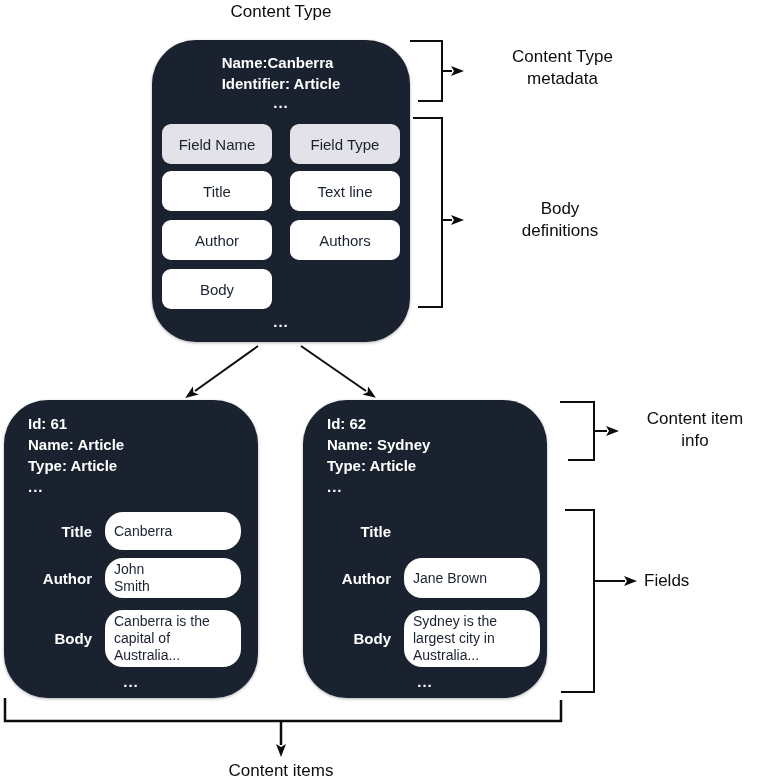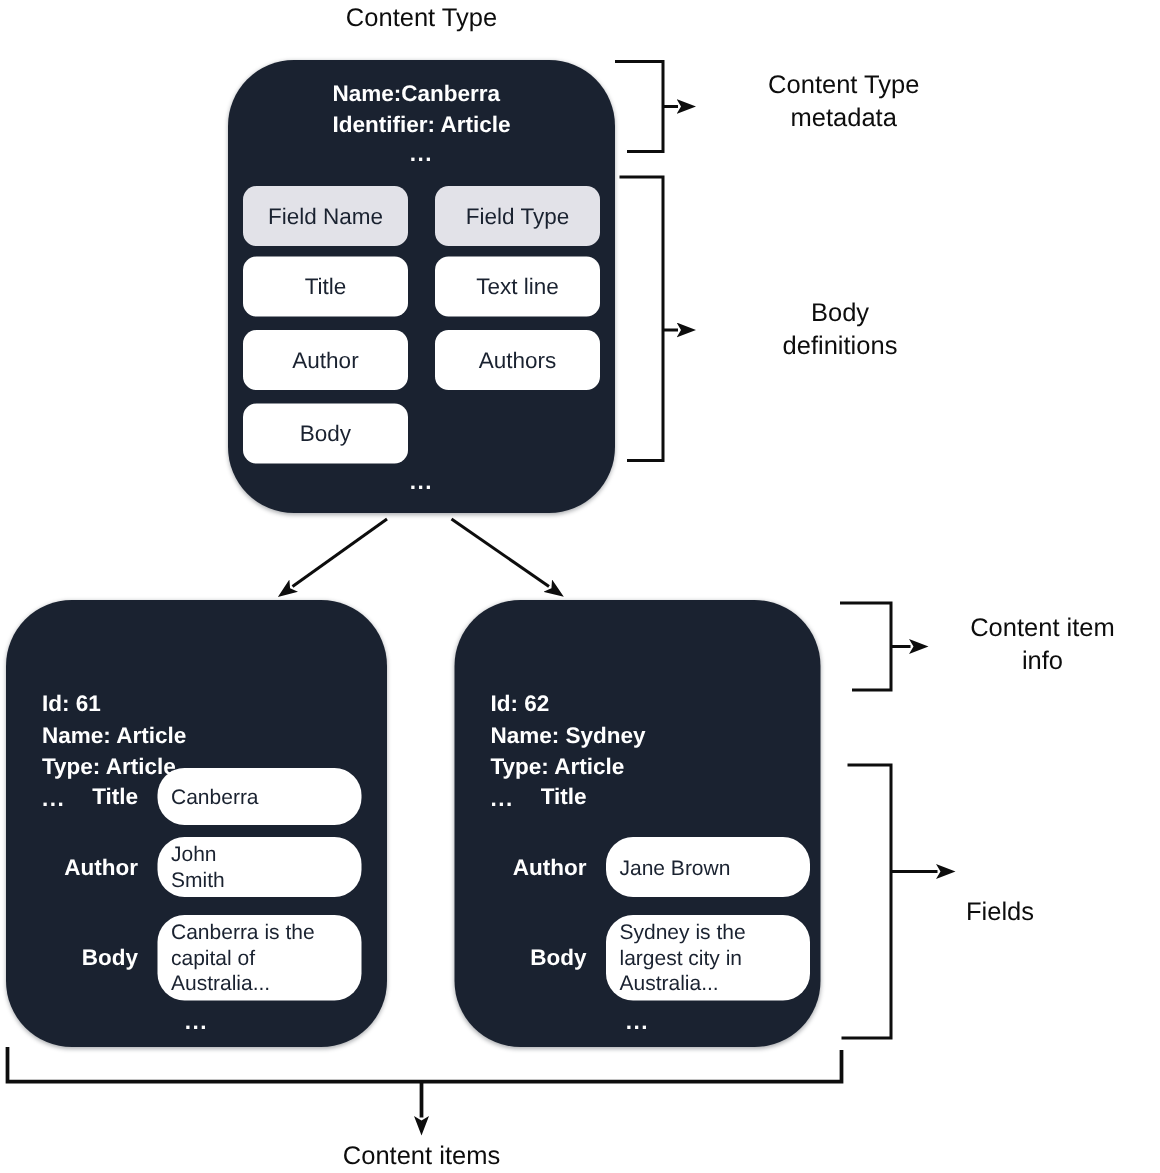--- a/index.html
+++ b/index.html
@@ -36,39 +36,39 @@
     font-size:15px;font-weight:500;}
   .chip.header{background:var(--chip-header-bg);}
   .c1{left:10px;}.c2{left:138px;}
   .r0{top:84px;}.r1{top:131px;}.r2{top:180px;}.r3{top:229px;}
 
   .footer-ellip{position:absolute;bottom:12px;left:0;width:100%;text-align:center;
     color:var(--text-light);font-weight:700;font-size:15px;letter-spacing:1px;}
   .item-card-left .footer-ellip,.item-card-right .footer-ellip{bottom:8px;}
 
   .info{position:absolute;left:24px;top:13px;color:var(--text-light);
-    font-size:15px;font-weight:600;line-height:21px;margin-top:46px;}
+    font-size:15px;font-weight:600;line-height:21px;}
   .info .ellip-line{letter-spacing:1px;font-weight:700;}
 
   .frow{position:absolute;left:0;width:100%;}
   .row-title{top:112px;height:38px;}
   .row-author{top:158px;height:40px;}
   .row-body{top:210px;height:57px;}
   .flabel{position:absolute;left:14px;width:74px;height:100%;display:flex;align-items:center;
     justify-content:flex-end;color:var(--text-light);font-size:15px;font-weight:600;}
   .finput{position:absolute;left:101px;top:0;width:136px;height:100%;background:var(--chip-bg);
     border-radius:18px;color:var(--text-dark);font-size:14px;line-height:17px;font-weight:500;
     padding:2px 9px;display:flex;align-items:center;white-space:pre-line;box-sizing:border-box;}
 
   .note{position:absolute;color:#0d0d0d;font-size:17px;line-height:22px;
     white-space:pre-line;text-align:center;font-weight:500;}
   .note-metadata{left:475px;top:46px;width:175px;}
   .note-fielddefs{left:475px;top:198px;width:170px;}
   .note-iteminfo{left:615px;top:408px;width:160px;}
-  .note-fields{left:644px;top:597px;text-align:left;}
+  .note-fields{left:644px;top:570px;text-align:left;}
   .note-contentitems{left:181px;top:760px;width:200px;}
 </style>
 </head>
 <body>
 
 <div class="canvas">
 
   <svg class="overlay" width="773" height="782" viewBox="0 0 773 782">
     <defs>
       <marker id="ah" viewBox="0 0 13 10" refX="1" refY="5" markerWidth="13" markerHeight="10" orient="auto" markerUnits="userSpaceOnUse">

